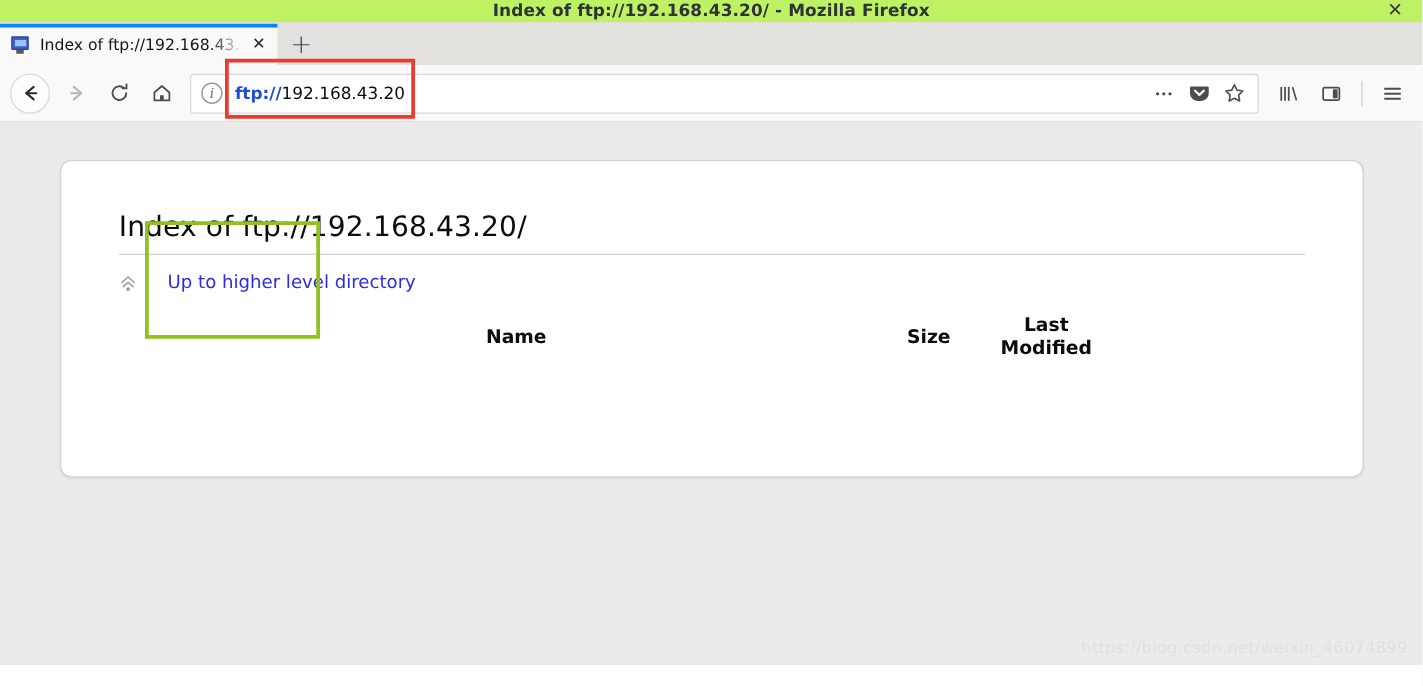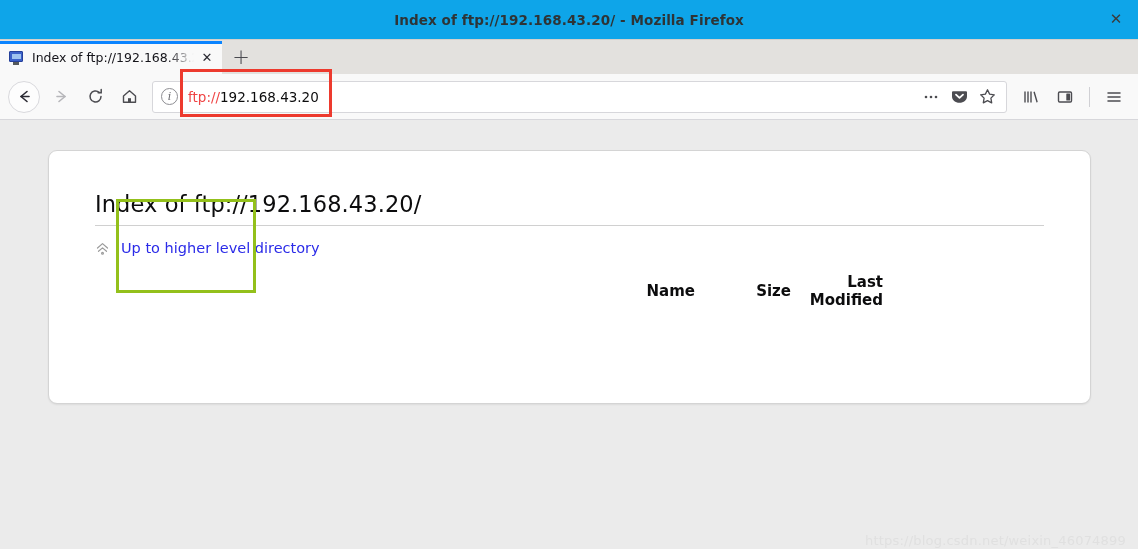--- a/index.html
+++ b/index.html
@@ -6,22 +6,22 @@
   html, body {
     width: 1138px; height: 549px;
     font-family: "DejaVu Sans", "Liberation Sans", sans-serif;
     overflow: hidden;
     background: #ffffff;
   }
 
   
   .titlebar {
     position: relative;
-    height: 40px;
-    background: #0ea5e9;
+    height: 18px;
+    background: #bef264;
     border-bottom: 1px solid #d4d0cb;
     display: flex; align-items: center; justify-content: center;
   }
   .titlebar-text {
     font-size: 13.5px; font-weight: bold; color: #2e3436;
     letter-spacing: 0.1px;
   }
   .window-close {
     position: absolute; right: 10px; top: 50%; transform: translateY(-50%);
     width: 24px; height: 24px; display: flex; align-items: center;
@@ -108,21 +108,21 @@
     width: 17px; height: 17px; flex: 0 0 17px; margin: 0 4px 0 2px;
     border: 1.4px solid #8e8e93; border-radius: 50%;
     display: flex; align-items: center; justify-content: center;
     font-size: 11px; font-style: italic; color: #6d6d72;
     font-family: "DejaVu Serif", serif; line-height: 1;
   }
   .url-text {
     flex: 1 1 auto; font-size: 13.5px; color: #0c0c0d;
     white-space: nowrap; overflow: hidden; padding-left: 6px;
   }
-  .url-scheme { color: #ef4444; }
+  .url-scheme { color: #1d4ed8; font-weight: bold; }
   .url-actions { display: flex; align-items: center; gap: 2px; padding-right: 2px; }
   .url-actions .iconbtn {
     width: 26px; height: 26px; display: flex; align-items: center;
     justify-content: center; cursor: pointer; color: #4c4c51;
   }
   .redbox {
     position: absolute; left: 28px; top: -12px;
     width: 152px; height: 48px;
     border: 3px solid #ed3a2e;
     pointer-events: none; z-index: 5;
@@ -146,32 +146,32 @@
     background: #ffffff; border: 1px solid #d4d4d4; border-radius: 9px;
     box-shadow: 0 1px 2px rgba(0,0,0,0.07);
   }
   .card-inner { padding: 40px 46px 0 46px; }
   .idx-heading {
     font-size: 22.5px; font-weight: normal; color: #0c0c0d;
     letter-spacing: 0.1px; padding-bottom: 8px;
     border-bottom: 1px solid #d0d0d0;
   }
   .uplink {
-    display: flex; align-items: center; gap: 11px;
+    display: flex; align-items: center; gap: 24px;
     margin-top: 14px; font-size: 14.5px;
   }
   .up-icon { width: 15px; height: 15px; flex: 0 0 15px; color: #9b9b9b; }
   .uplink a { color: #2b2be8; text-decoration: none; cursor: pointer; }
 
   table.filelist {
     margin-top: 14px; border-collapse: collapse; width: 100%;
     table-layout: fixed;
   }
   table.filelist th {
-    text-align: right; font-size: 15px; font-weight: bold;
+    text-align: center; font-size: 15px; font-weight: bold;
     color: #0c0c0d; padding: 3px 0 6px 0;
   }
   table.filelist td {
     font-size: 13.5px; color: #15141a; padding: 3px 0; vertical-align: middle;
   }
   .col-name { width: 600px; padding-left: 36px !important; }
   .col-size { width: 96px; text-align: left; }
   .col-date { width: 92px; text-align: right; }
   .col-time { width: 190px; text-align: left; padding-left: 14px !important; }
   th.col-date, th.col-time { text-align: center; margin-left: 20px; }

